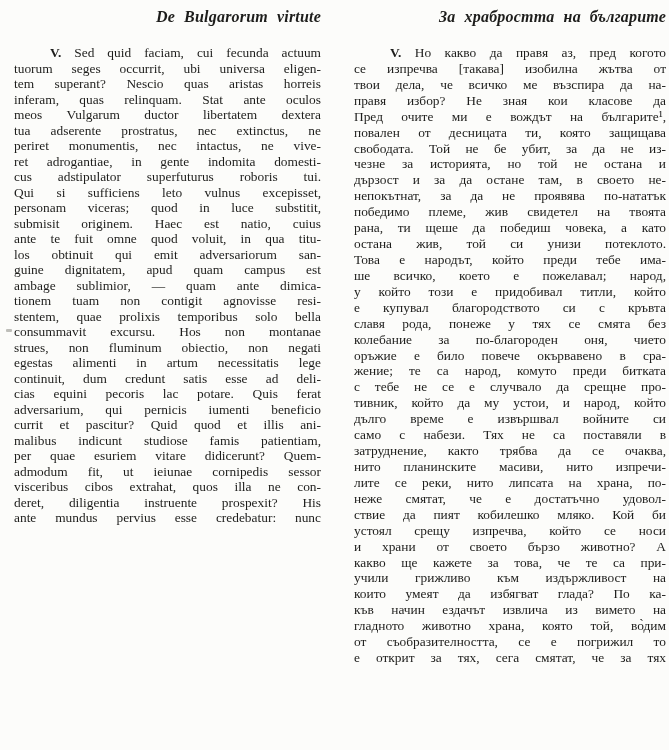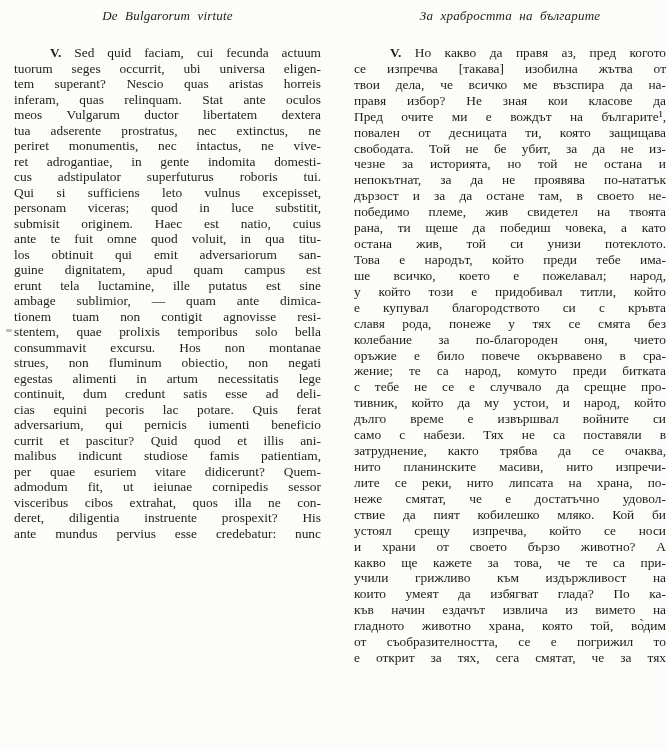--- a/index.html
+++ b/index.html
@@ -10,24 +10,24 @@
     background: var(--paper, #fcfcfa);
     color: var(--ink, #1d1d1b);
     font-family: "Liberation Serif", serif;
     overflow: hidden;
   }
   .col { position: absolute; top: 8px; }
   .col-left  { left: 14px;  width: 307px; }
   .col-right { left: 354px; width: 312px; }
   .heading {
     height: 37px;
-    text-align: center;
+    text-align: right;
     font-style: italic;
-    font-weight: normal;
-    font-size: 13px;
+    font-weight: bold;
+    font-size: 16px;
     word-spacing: 0.3em;
     letter-spacing: 0.2px;
   }
   .textblock { width: 100%; }
   .tline {
     font-size: 13.4px;
     text-align: justify;
     text-align-last: justify;
     -moz-text-align-last: justify;
     overflow: hidden;
@@ -62,21 +62,20 @@
         <div class="tline">tua adserente prostratus, nec extinctus, ne</div>
         <div class="tline">periret monumentis, nec intactus, ne vive-</div>
         <div class="tline">ret adrogantiae, in gente indomita domesti-</div>
         <div class="tline">cus adstipulator superfuturus roboris tui.</div>
         <div class="tline">Qui si sufficiens leto vulnus excepisset,</div>
         <div class="tline">personam viceras; quod in luce substitit,</div>
         <div class="tline">submisit originem. Haec est natio, cuius</div>
         <div class="tline">ante te fuit omne quod voluit, in qua titu-</div>
         <div class="tline">los obtinuit qui emit adversariorum san-</div>
         <div class="tline">guine dignitatem, apud quam campus est</div>
-        <div class="tline">erunt tela luctamine, ille putatus est sine</div>
         <div class="tline">ambage sublimior, — quam ante dimica-</div>
         <div class="tline">tionem tuam non contigit agnovisse resi-</div>
         <div class="tline">stentem, quae prolixis temporibus solo bella</div>
         <div class="tline">consummavit excursu. Hos non montanae</div>
         <div class="tline">strues, non fluminum obiectio, non negati</div>
         <div class="tline">egestas alimenti in artum necessitatis lege</div>
         <div class="tline">continuit, dum credunt satis esse ad deli-</div>
         <div class="tline">cias equini pecoris lac potare. Quis ferat</div>
         <div class="tline">adversarium, qui pernicis iumenti beneficio</div>
         <div class="tline">currit et pascitur? Quid quod et illis ani-</div>
@@ -93,22 +92,22 @@
     <div class="heading">За храбростта на българите</div>
     <div class="textblock">
         <div class="tline first"><b>V.</b> Но какво да правя аз, пред когото</div>
         <div class="tline">се изпречва [такава] изобилна жътва от</div>
         <div class="tline">твои дела, че всичко ме възспира да на-</div>
         <div class="tline">правя избор? Не зная кои класове да</div>
         <div class="tline">Пред очите ми е вождът на българите¹,</div>
         <div class="tline">повален от десницата ти, която защищава</div>
         <div class="tline">свободата. Той не бе убит, за да не из-</div>
         <div class="tline">чезне за историята, но той не остана и</div>
+        <div class="tline">дързост и за да остане там, в своето не-</div>
         <div class="tline">непокътнат, за да не проявява по-нататък</div>
-        <div class="tline">дързост и за да остане там, в своето не-</div>
         <div class="tline">победимо племе, жив свидетел на твоята</div>
         <div class="tline">рана, ти щеше да победиш човека, а като</div>
         <div class="tline">остана жив, той си унизи потеклото.</div>
         <div class="tline">Това е народът, който преди тебе има-</div>
         <div class="tline">ше всичко, което е пожелавал; народ,</div>
         <div class="tline">у който този е придобивал титли, който</div>
         <div class="tline">е купувал благородството си с кръвта</div>
         <div class="tline">славя рода, понеже у тях се смята без</div>
         <div class="tline">колебание за по-благороден оня, чието</div>
         <div class="tline">оръжие е било повече окървавено в сра-</div>

